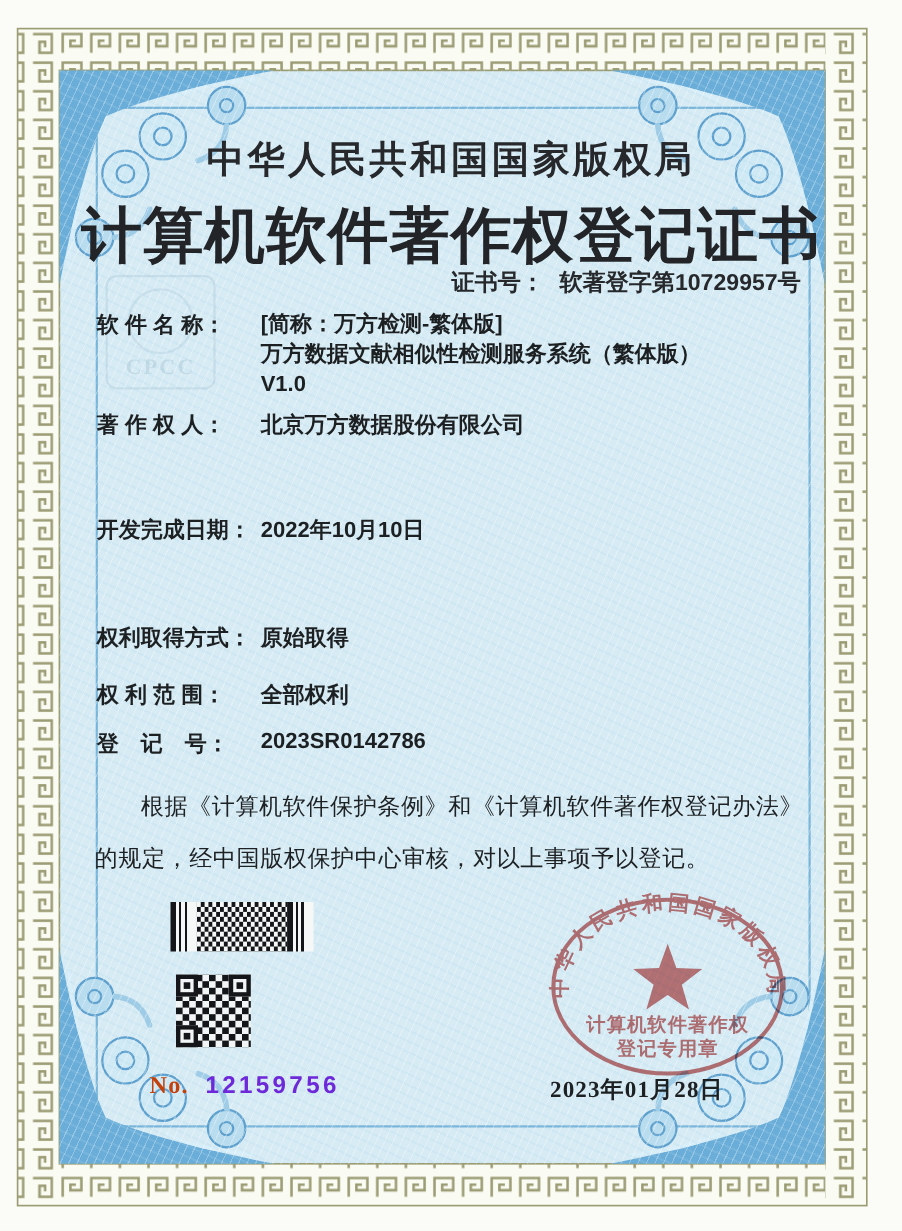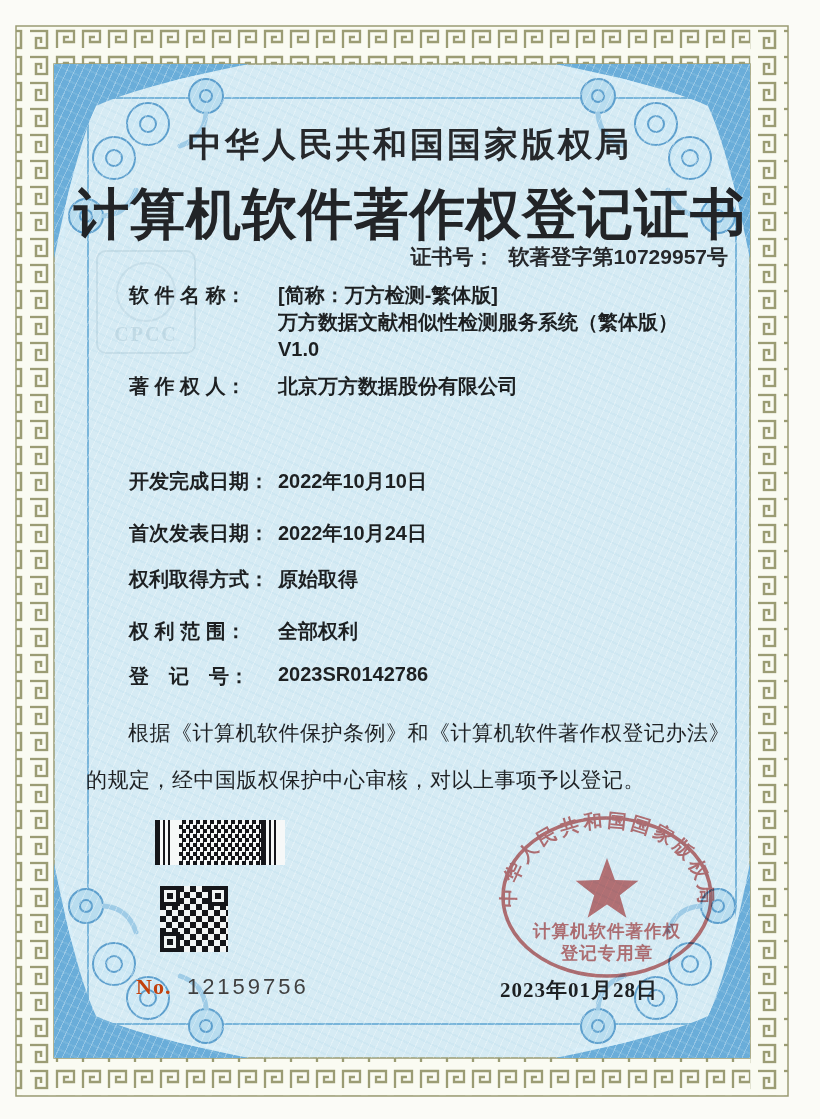--- a/index.html
+++ b/index.html
@@ -16,21 +16,21 @@
   .authority{position:absolute;top:122px;left:0;width:100%;text-align:center;
     font-size:34px;font-weight:bold;letter-spacing:3px;color:#26282b;}
   .cert-title{position:absolute;top:178px;left:0;width:100%;text-align:center;
     font-size:55px;font-weight:bold;letter-spacing:1px;color:#222427;}
   .cert-no{position:absolute;top:243px;right:92px;font-size:21px;font-weight:bold;
     font-family:"Liberation Sans",sans-serif;color:#26282b;}
   .cert-no .gap{display:inline-block;width:14px;}
 
   .field-row{position:absolute;left:88px;font-family:"Liberation Sans",sans-serif;
     font-weight:bold;font-size:20px;color:#1d2022;white-space:nowrap;}
-  .field-row .flabel{display:inline-block;width:149px;vertical-align:top;padding-left:41px;}
+  .field-row .flabel{display:inline-block;width:149px;vertical-align:top;}
   .field-row .fvalue{display:inline-block;vertical-align:top;}
   .field-row .fvalue div{line-height:27px;}
 
   .statement{position:absolute;left:86px;top:710px;width:654px;font-size:21px;
     line-height:47px;text-indent:2em;letter-spacing:0.5px;color:#1e2124;
     font-family:"Liberation Serif",serif;}
 
   .barcode{position:absolute;left:155px;top:820px;width:130px;height:45px;display:flex;}
   .barcode .bstart,.barcode .bend{width:24px;height:100%;
     background:repeating-linear-gradient(90deg,#15161a 0 5px,#f6f8f8 5px 8px,#15161a 8px 10px,#f6f8f8 10px 13px,#15161a 13px 15px,#f6f8f8 15px 24px);}
@@ -39,22 +39,22 @@
 
   .qr{position:absolute;left:160px;top:886px;width:68px;height:66px;
     background:repeating-conic-gradient(#15161a 0% 25%, #f2f5f5 0% 50%) 0 0/12px 12px;}
   .qr .finder{position:absolute;width:12px;height:12px;background:#f2f5f5;
     border:4px solid #15161a;}
   .qr .finder::after{content:"";position:absolute;left:3px;top:3px;width:6px;height:6px;background:#15161a;}
   .qr .f-tl{left:0;top:0;} .qr .f-tr{right:0;top:0;} .qr .f-bl{left:0;bottom:0;}
 
   .serial{position:absolute;left:136px;top:974px;font-size:22px;}
   .serial .no-label{color:#c2410c;font-weight:bold;letter-spacing:1px;}
-  .serial .no-value{color:#404040;font-family:"Liberation Sans",sans-serif;
-    letter-spacing:3px;margin-left:10px;font-weight:normal;}
+  .serial .no-value{color:#6d28d9;font-family:"Liberation Sans",sans-serif;
+    letter-spacing:3px;margin-left:10px;font-weight:bold;}
 
   .issue-date{position:absolute;left:500px;top:976px;font-size:21px;font-weight:bold;
     letter-spacing:1px;color:#1d2022;}
 
   .seal-svg{position:absolute;left:487px;top:797px;z-index:4;mix-blend-mode:multiply;opacity:.92;}
 
   .watermark{position:absolute;left:96px;top:250px;width:96px;height:100px;z-index:2;
     border:2px solid rgba(110,150,170,.20);border-radius:10px;opacity:.8;}
   .watermark .wm-circle{position:absolute;left:18px;top:10px;width:56px;height:56px;
     border:2px solid rgba(110,150,170,.18);border-radius:50%;}
@@ -135,23 +135,20 @@
     </div>
 
     <div class="field-row" style="top:373px">
       <span class="flabel">著 作 权 人：</span><span class="fvalue">北京万方数据股份有限公司</span>
     </div>
 
     <div class="field-row" style="top:468px">
       <span class="flabel">开发完成日期：</span><span class="fvalue">2022年10月10日</span>
     </div>
 
-    <div class="field-row" style="top:520px">
-      <span class="flabel">首次发表日期：</span><span class="fvalue">2022年10月24日</span>
-    </div>
 
     <div class="field-row" style="top:618px">
       <span class="flabel">权 利 范 围：</span><span class="fvalue">全部权利</span>
     </div>
 
     <div class="field-row" style="top:566px">
       <span class="flabel">权利取得方式：</span><span class="fvalue">原始取得</span>
     </div>
 
     <div class="field-row" style="top:663px">

